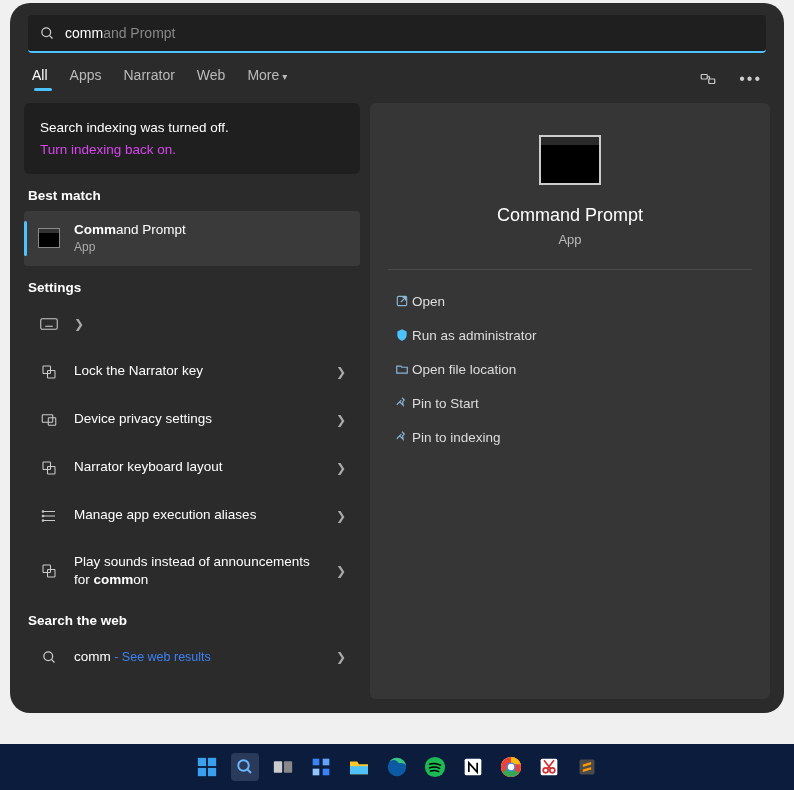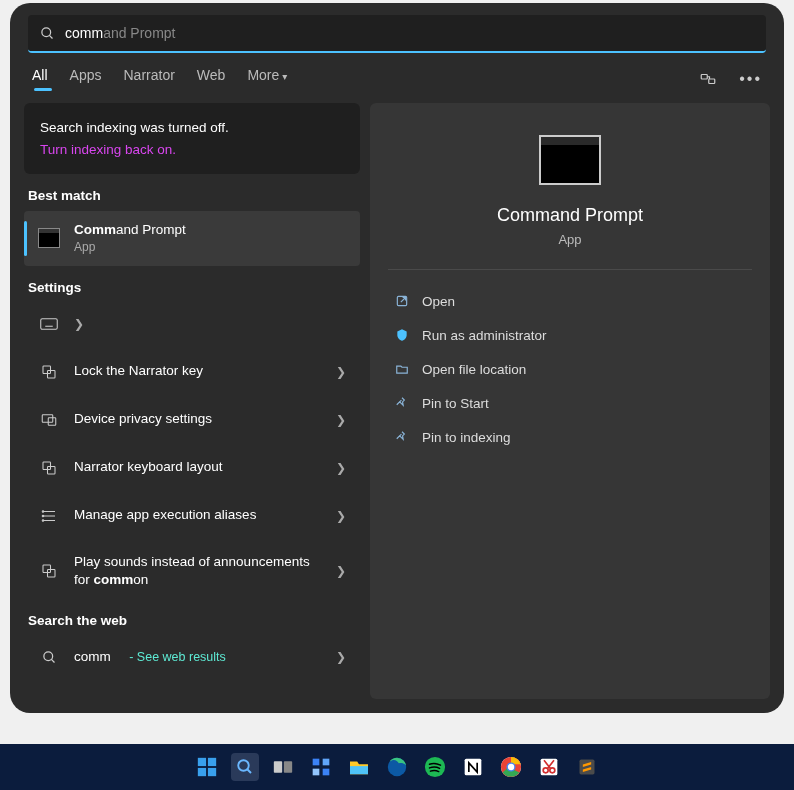--- a/index.html
+++ b/index.html
@@ -72,25 +72,25 @@
 .preview-thumb {
   width: 62px; height: 50px; background: #000; border: 2px solid #ccc;
   margin-top: 8px; position: relative;
 }
 .preview-thumb::before { content: ""; position: absolute; top: 0; left: 0; right: 0; height: 8px; background: #2a2a2a; }
 .preview-title { font-size: 18px; font-weight: 400; margin-top: 20px; }
 .preview-sub { font-size: 13px; color: #bbb; margin-top: 6px; }
 .preview-divider { width: 100%; height: 1px; background: #4a4a4a; margin: 22px 0 14px 0; }
 .action-list { width: 100%; display: flex; flex-direction: column; }
 .action-row {
-  display: flex; align-items: flex-end; gap: 12px; padding: 9px 6px;
+  display: flex; align-items: flex-end; gap: 2px; padding: 9px 6px;
   cursor: pointer; font-size: 13.5px; color: #ddd;
 }
 .action-row .aicon { width: 16px; height: 16px; display: flex; align-items: center; justify-content: center; color: #8ab4d8; }
-.web-sub { color: #5eead4; font-size: 12.5px; padding-left: 15px; }
+.web-sub { color: #3b82f6; font-size: 12.5px; }
 .taskbar {
   position: absolute; bottom: 0; left: 0; right: 0; height: 46px;
   background: #0b1c3d; display: flex; align-items: center; justify-content: center;
   gap: 10px;
 }
 .tb-icon {
   width: 28px; height: 28px; border-radius: 4px; display: flex;
   align-items: center; justify-content: center; font-size: 16px;
   cursor: pointer;
 }

